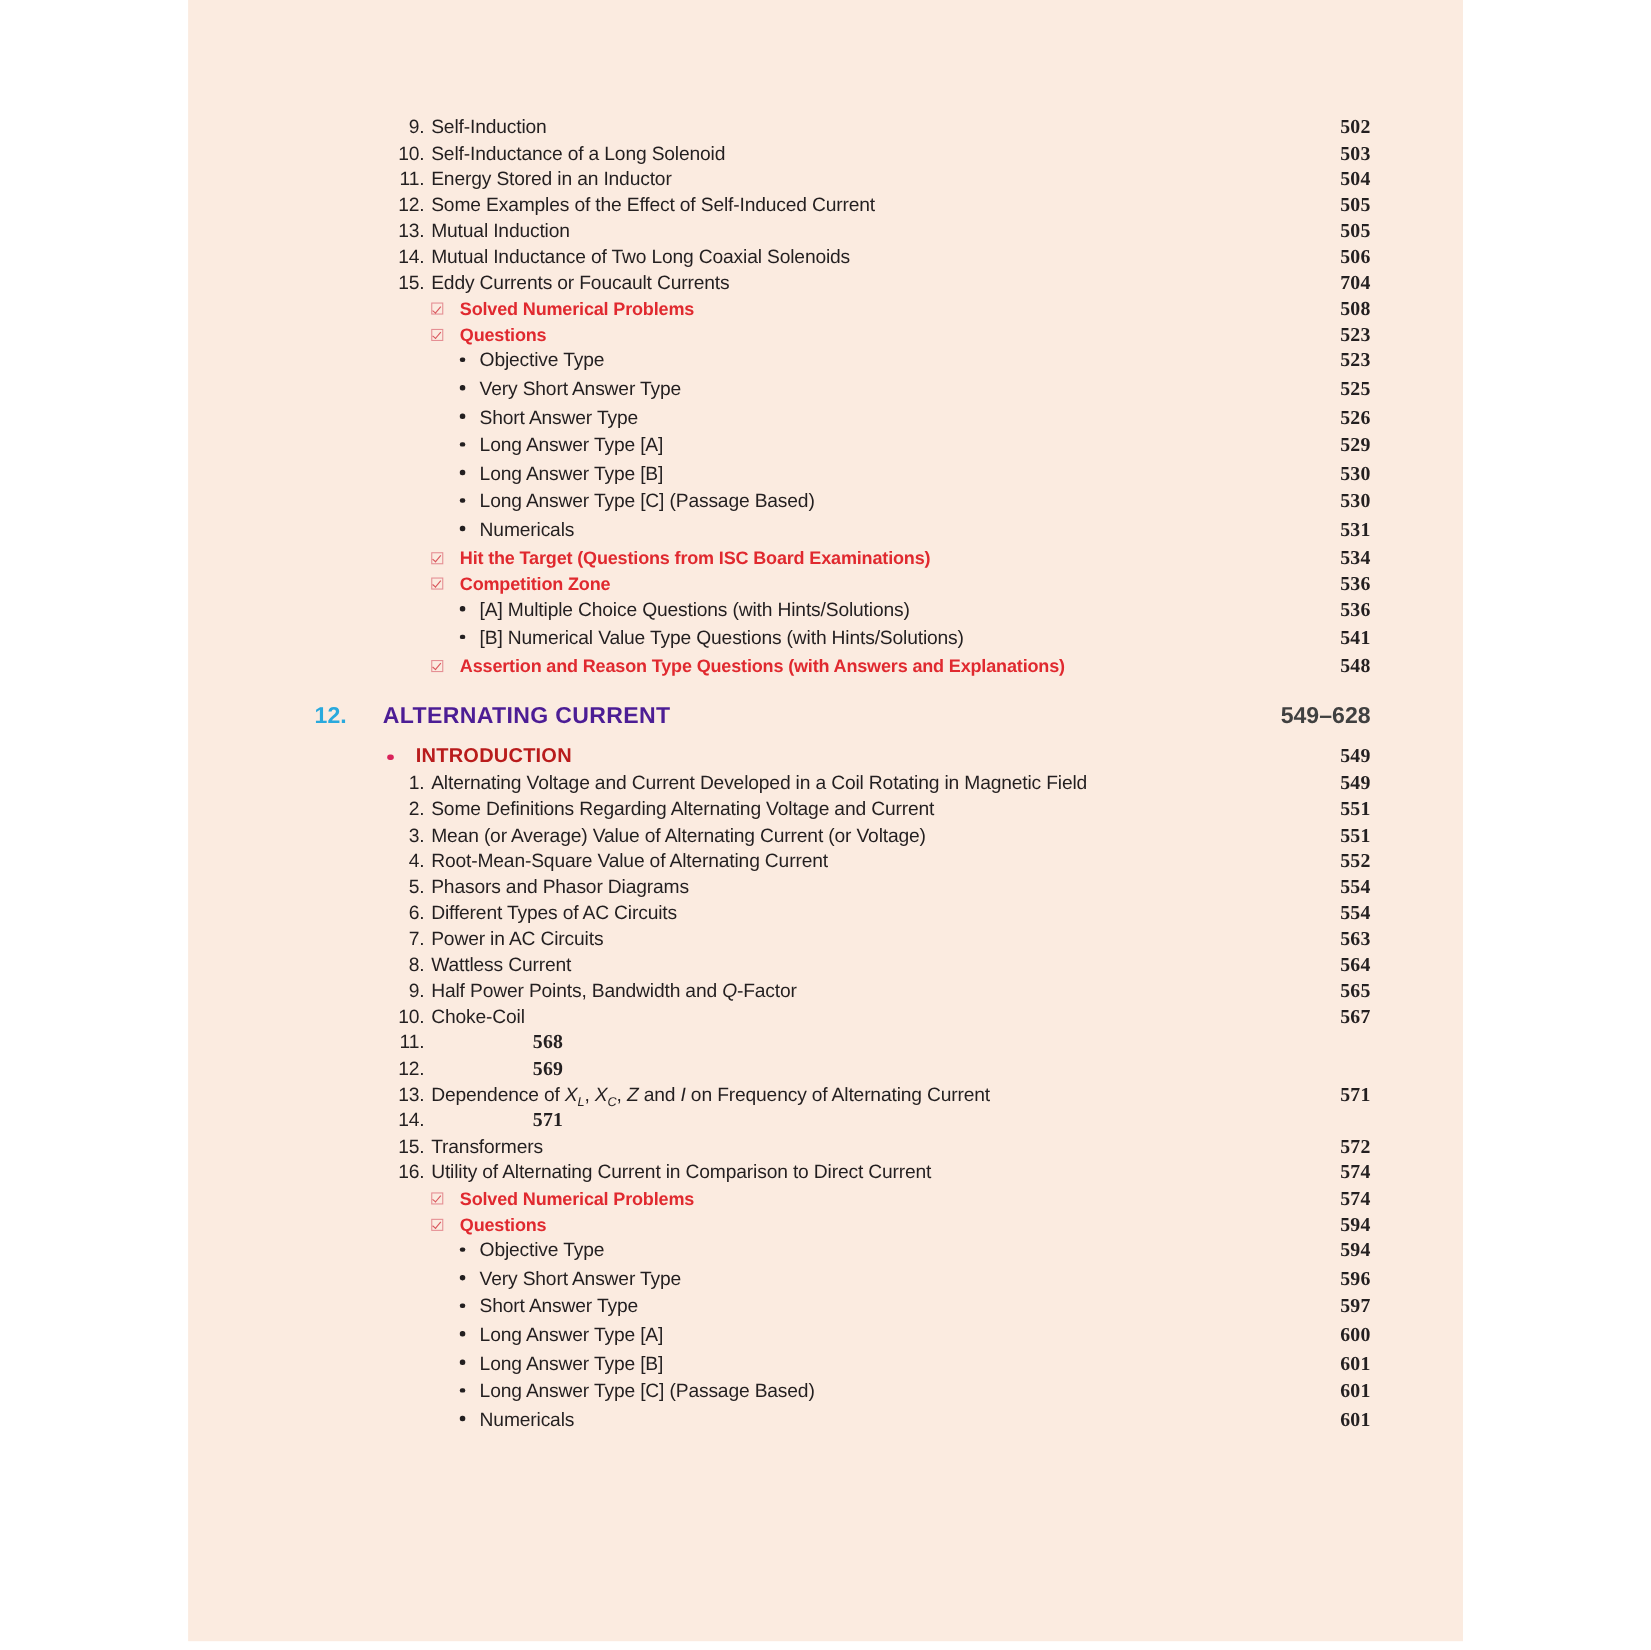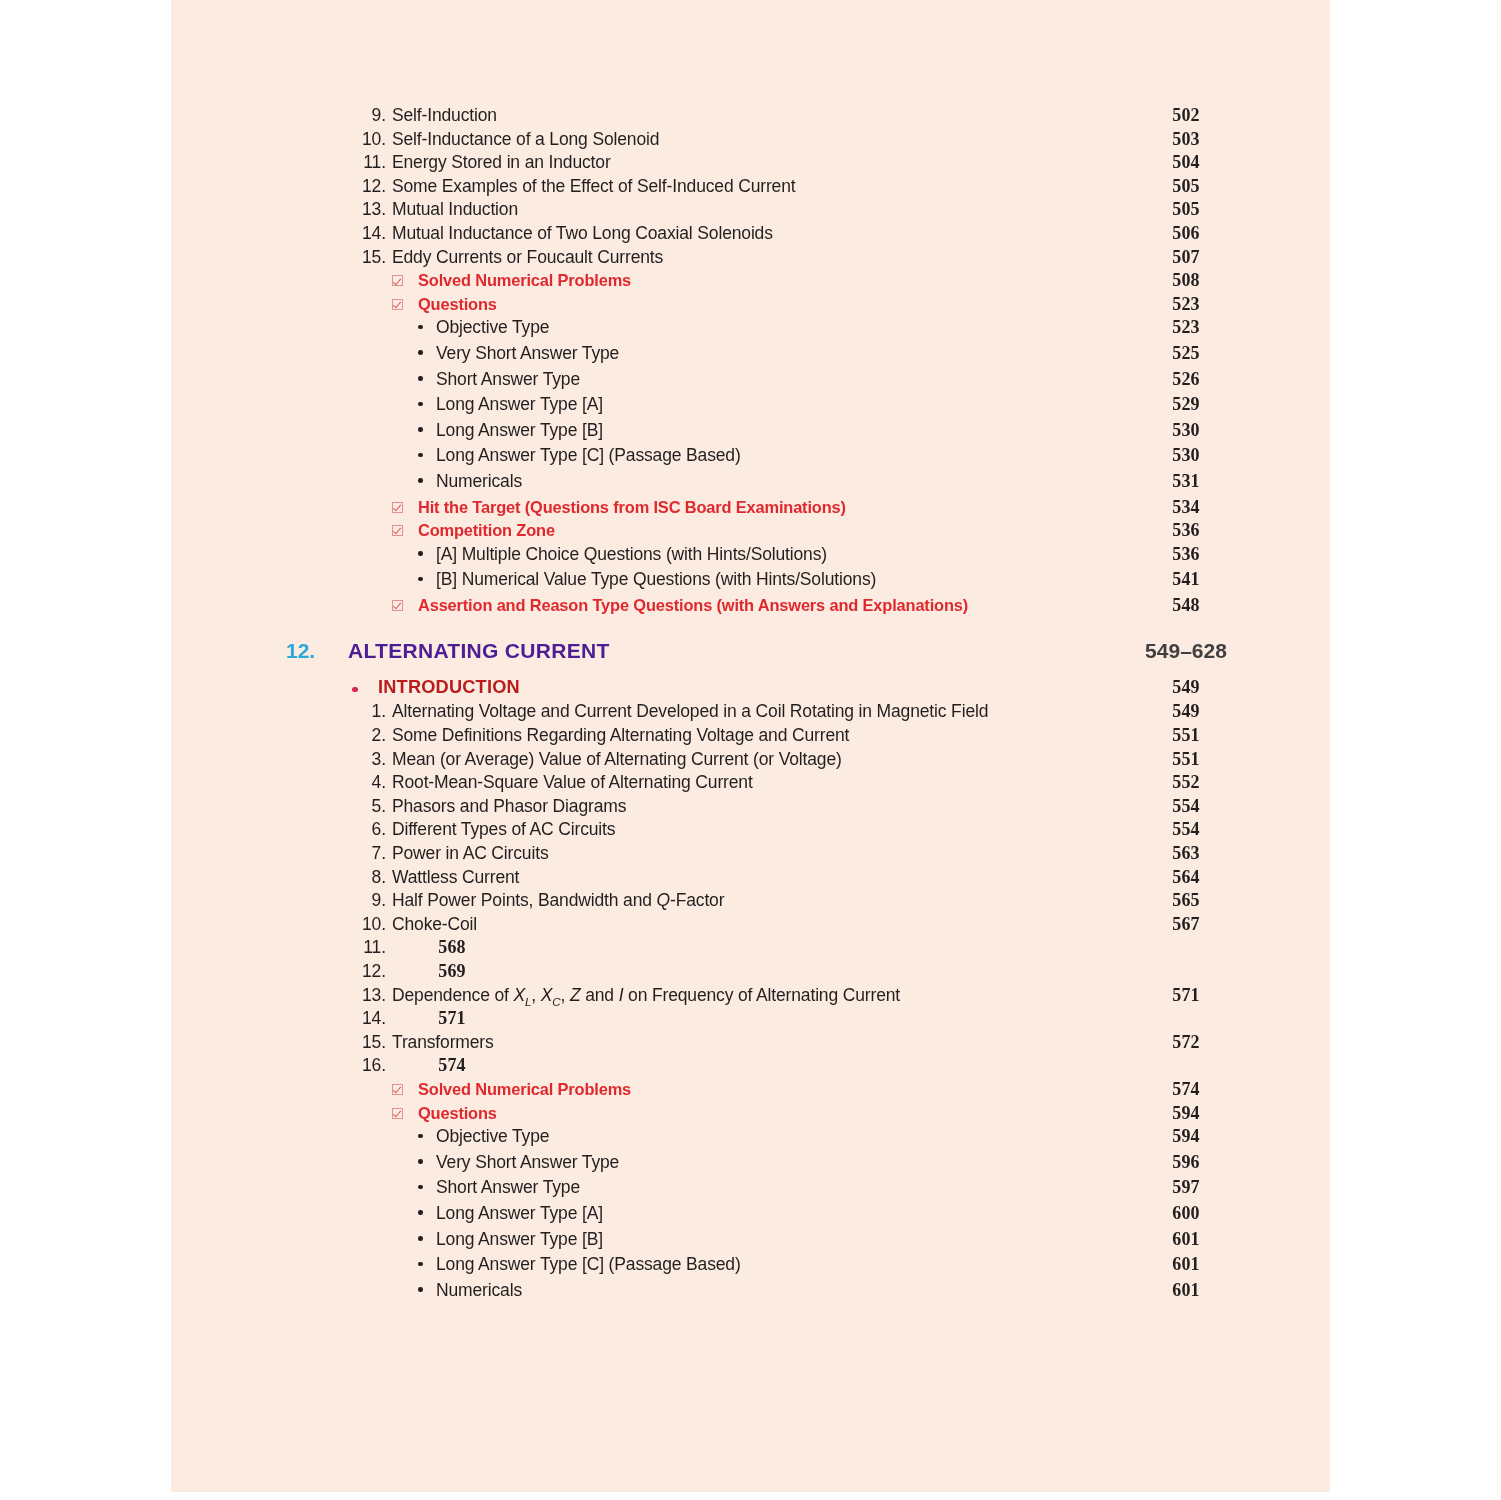--- a/index.html
+++ b/index.html
@@ -57,21 +57,21 @@
     flex: 1 1 auto;
     font-size: 17.5px;
     color: #231f20;
     letter-spacing: -0.15px;
     white-space: nowrap;
   }
 
   .pageno {
     flex: 0 0 120px;
     width: 120px;
-    text-align: center;
+    text-align: right;
     font-family: "Liberation Serif", serif;
     font-weight: bold;
     font-size: 18px;
     color: #231f20;
     letter-spacing: 0.2px;
   }
 
   
   .row.sec { margin-bottom: 0px; height: 23.6px; }
 
@@ -214,21 +214,21 @@
         <div class="pageno">505</div>
       </div>
       <div class="row sec">
         <div class="num">14.</div>
         <div class="label">Mutual Inductance of Two Long Coaxial Solenoids</div>
         <div class="pageno">506</div>
       </div>
       <div class="row sec">
         <div class="num">15.</div>
         <div class="label">Eddy Currents or Foucault Currents</div>
-        <div class="pageno">507</div>
+        <div class="pageno">704</div>
       </div>
       <div class="row feat">
         <div class="num"></div>
         <div class="boxwrap">
           <span class="chk"></span>
         </div>
         <div class="label">Solved Numerical Problems</div>
         <div class="pageno">508</div>
       </div>
       <div class="row feat">
@@ -395,20 +395,21 @@
         <div class="num">14.</div>
         <div class="pageno">571</div>
       </div>
       <div class="row sec">
         <div class="num">15.</div>
         <div class="label">Transformers</div>
         <div class="pageno">572</div>
       </div>
       <div class="row sec">
         <div class="num">16.</div>
+        <div class="label">Utility of Alternating Current in Comparison to Direct Current</div>
         <div class="pageno">574</div>
       </div>
       <div class="row feat">
         <div class="num"></div>
         <div class="boxwrap">
           <span class="chk"></span>
         </div>
         <div class="label">Solved Numerical Problems</div>
         <div class="pageno">574</div>
       </div>

